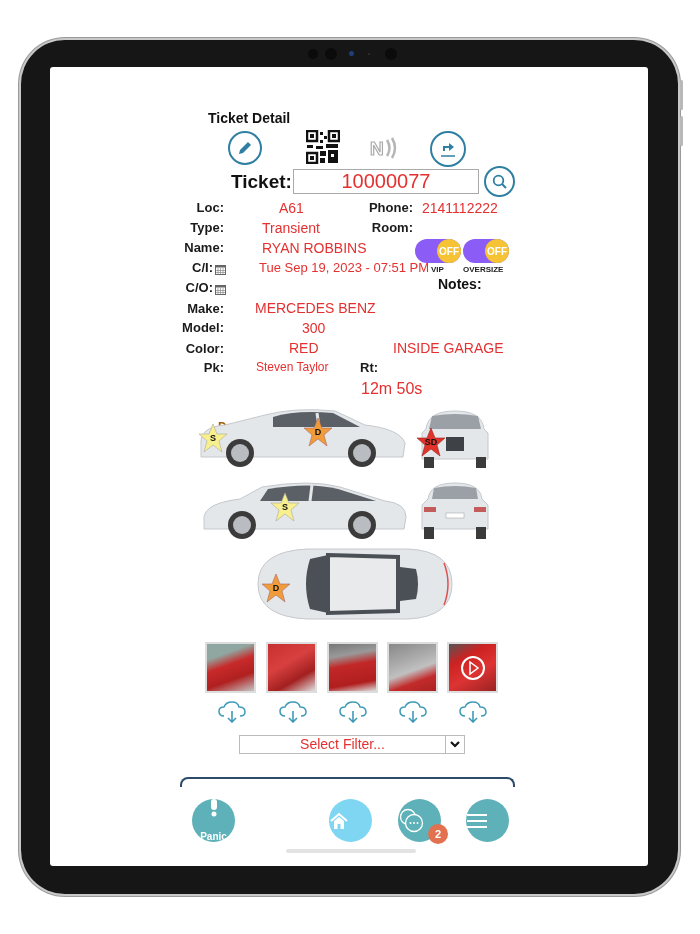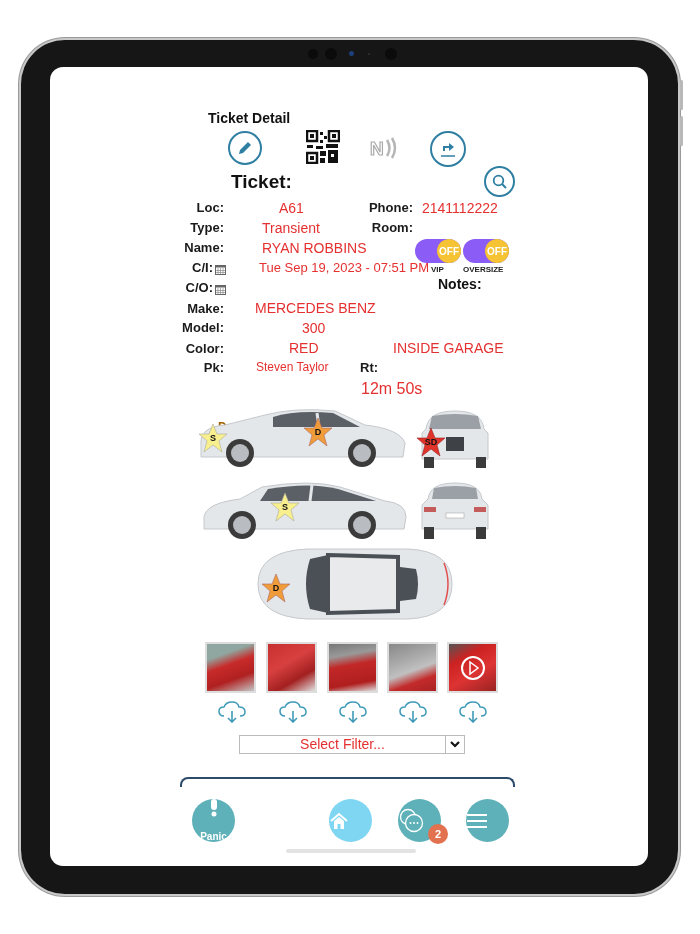--- a/index.html
+++ b/index.html
@@ -4,21 +4,21 @@
 <style>
   html, body { margin:0; padding:0; }
   body { width:700px; height:934px; background:#ffffff; position:relative; overflow:hidden;
          font-family:"Liberation Sans", sans-serif; }
   .device { position:absolute; left:21px; top:40px; width:657px; height:854px;
             border-radius:44px; background:#161616; box-shadow:0 0 0 2px #c8c8c8, 0 0 0 3px #9a9a9a; }
   .btn-side { position:absolute; right:-5px; width:3px; background:#b8b8b8; border-radius:2px; }
   .camera-bar { position:absolute; left:0; right:0; top:7px; height:14px; }
   .cam { position:absolute; border-radius:50%; background:#0b0b0b; }
   .screen { position:absolute; left:29px; top:27px; width:598px; height:799px; background:#fff;
-            border-radius:13px; overflow:hidden; }
+            border-radius:3px; overflow:hidden; }
   .abs { position:absolute; }
   .lbl { position:absolute; font-weight:bold; color:#1a1a1a; font-size:13px; text-align:right; }
   .val { position:absolute; color:#e53030; font-size:14px; }
   .circ-btn { position:absolute; width:34px; height:34px; border:2px solid #2f7fa2; border-radius:50%;
               box-sizing:border-box; display:flex; align-items:center; justify-content:center; }
   .toggle { position:absolute; width:46px; height:24px; border-radius:12px; background:#8b5cf6; }
   .toggle .knob { position:absolute; right:0; top:0; width:24px; height:24px; border-radius:50%;
                   background:#f5c333; color:#fff; font-size:10px; font-weight:bold;
                   display:flex; align-items:center; justify-content:center; }
   .tgl-lbl { position:absolute; font-size:8px; font-weight:bold; color:#222; }
@@ -83,20 +83,23 @@
 
     <div class="circ-btn" style="left:380px;top:64px;width:36px;height:36px;">
       <svg width="18" height="18" viewBox="0 0 18 18">
         <path d="M5 11 V7 H11" stroke="#2f7fa2" stroke-width="2" fill="none"></path>
         <path d="M10 3 L15 7 L10 11 Z" fill="#2f7fa2"></path>
         <line x1="2" y1="16" x2="16" y2="16" stroke="#2f7fa2" stroke-width="1.6"></line>
       </svg>
     </div>
 
     <div class="abs" style="left:181px;top:104px;font-size:19px;font-weight:bold;color:#111;">Ticket:</div>
+    <div class="abs" style="left:243px;top:102px;width:184px;height:23px;border:1px solid #aaa;text-align:center;line-height:23px;font-size:20px;color:#e53030;">
+      <span>10000077</span>
+    </div>
     <div class="circ-btn" style="left:434px;top:99px;width:31px;height:31px;">
       <svg width="16" height="16" viewBox="0 0 16 16">
         <circle cx="6.5" cy="6.5" r="4.8" stroke="#2f7fa2" stroke-width="1.8" fill="none"></circle>
         <line x1="10" y1="10" x2="14" y2="14" stroke="#2f7fa2" stroke-width="2"></line>
       </svg>
     </div>
 
     <div class="lbl" style="right:424px;top:133px;">Loc:</div>
     <div class="val" style="left:229px;top:133px;">A61</div>
     <div class="lbl" style="right:235px;top:133px;">Phone:</div>

